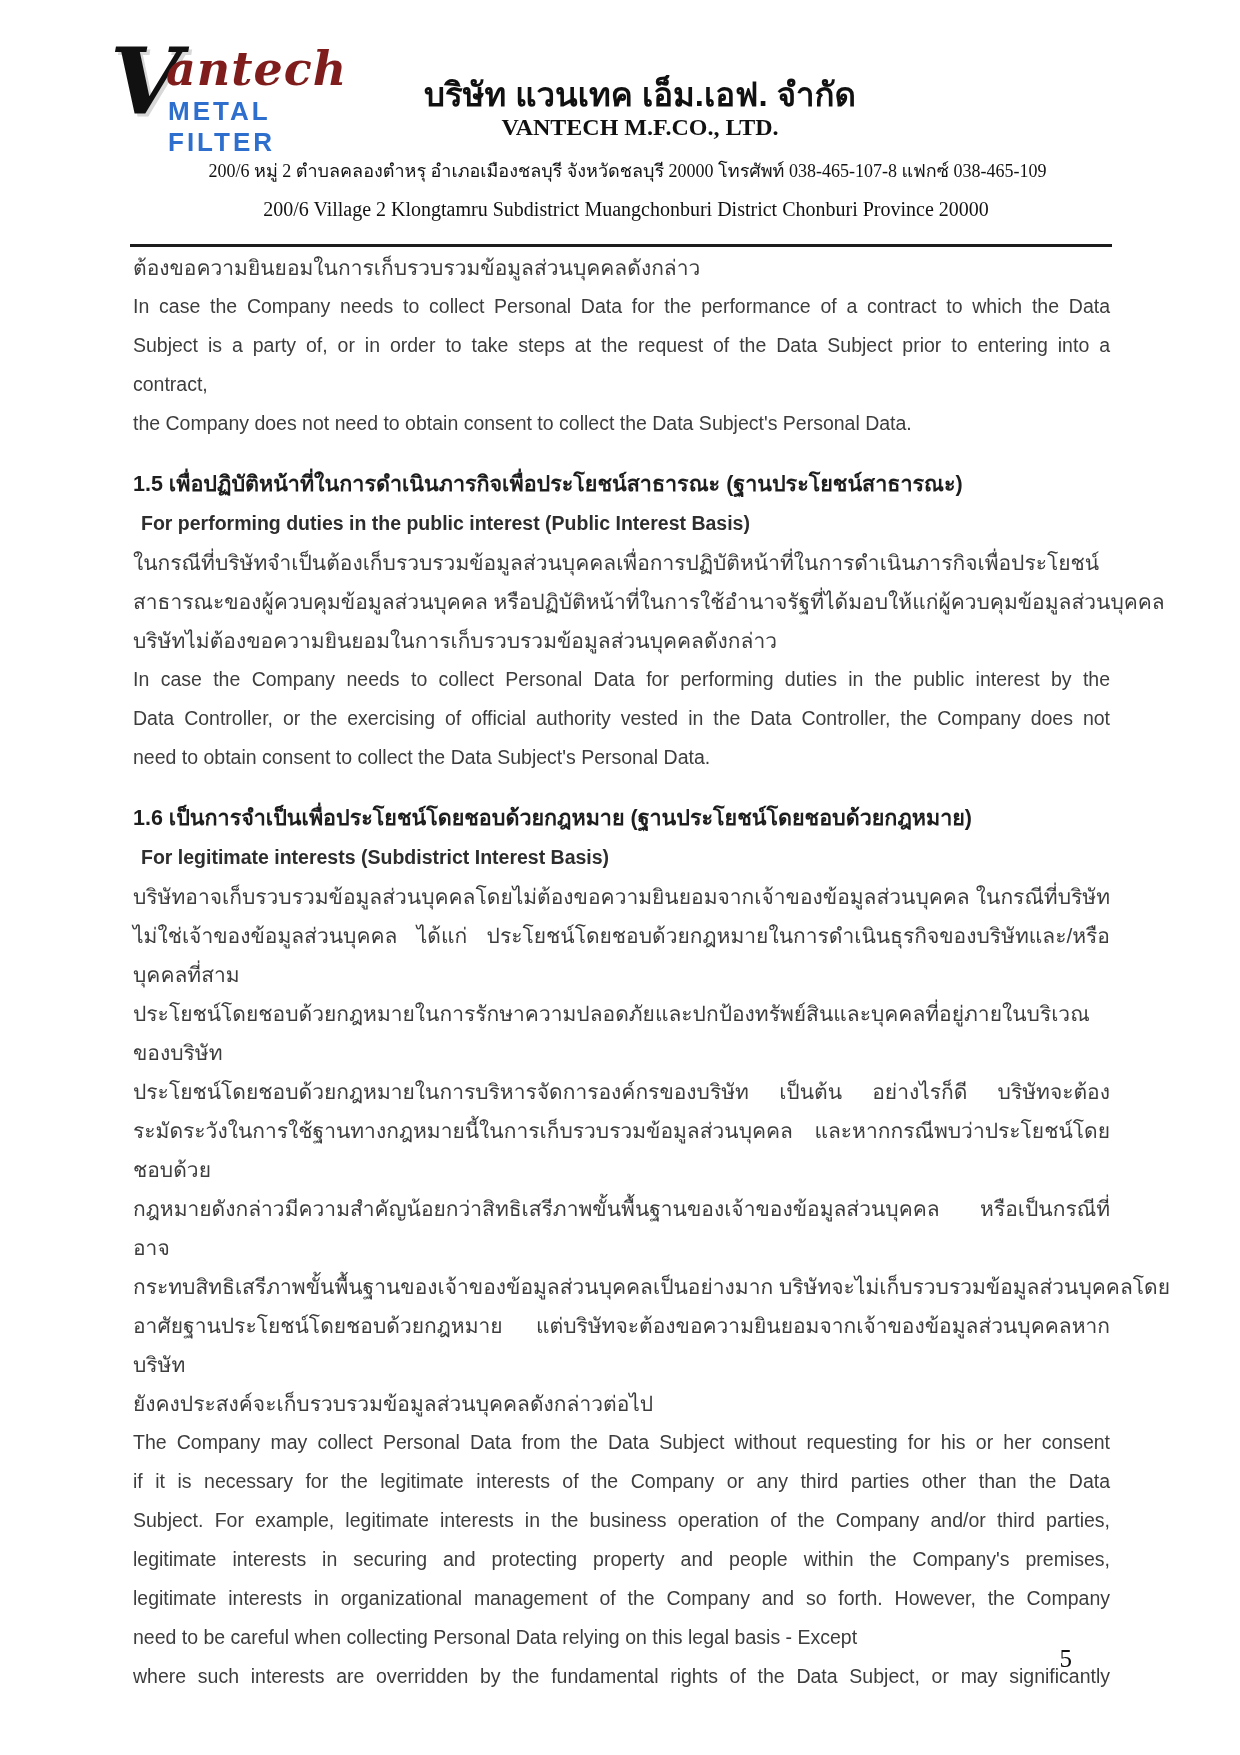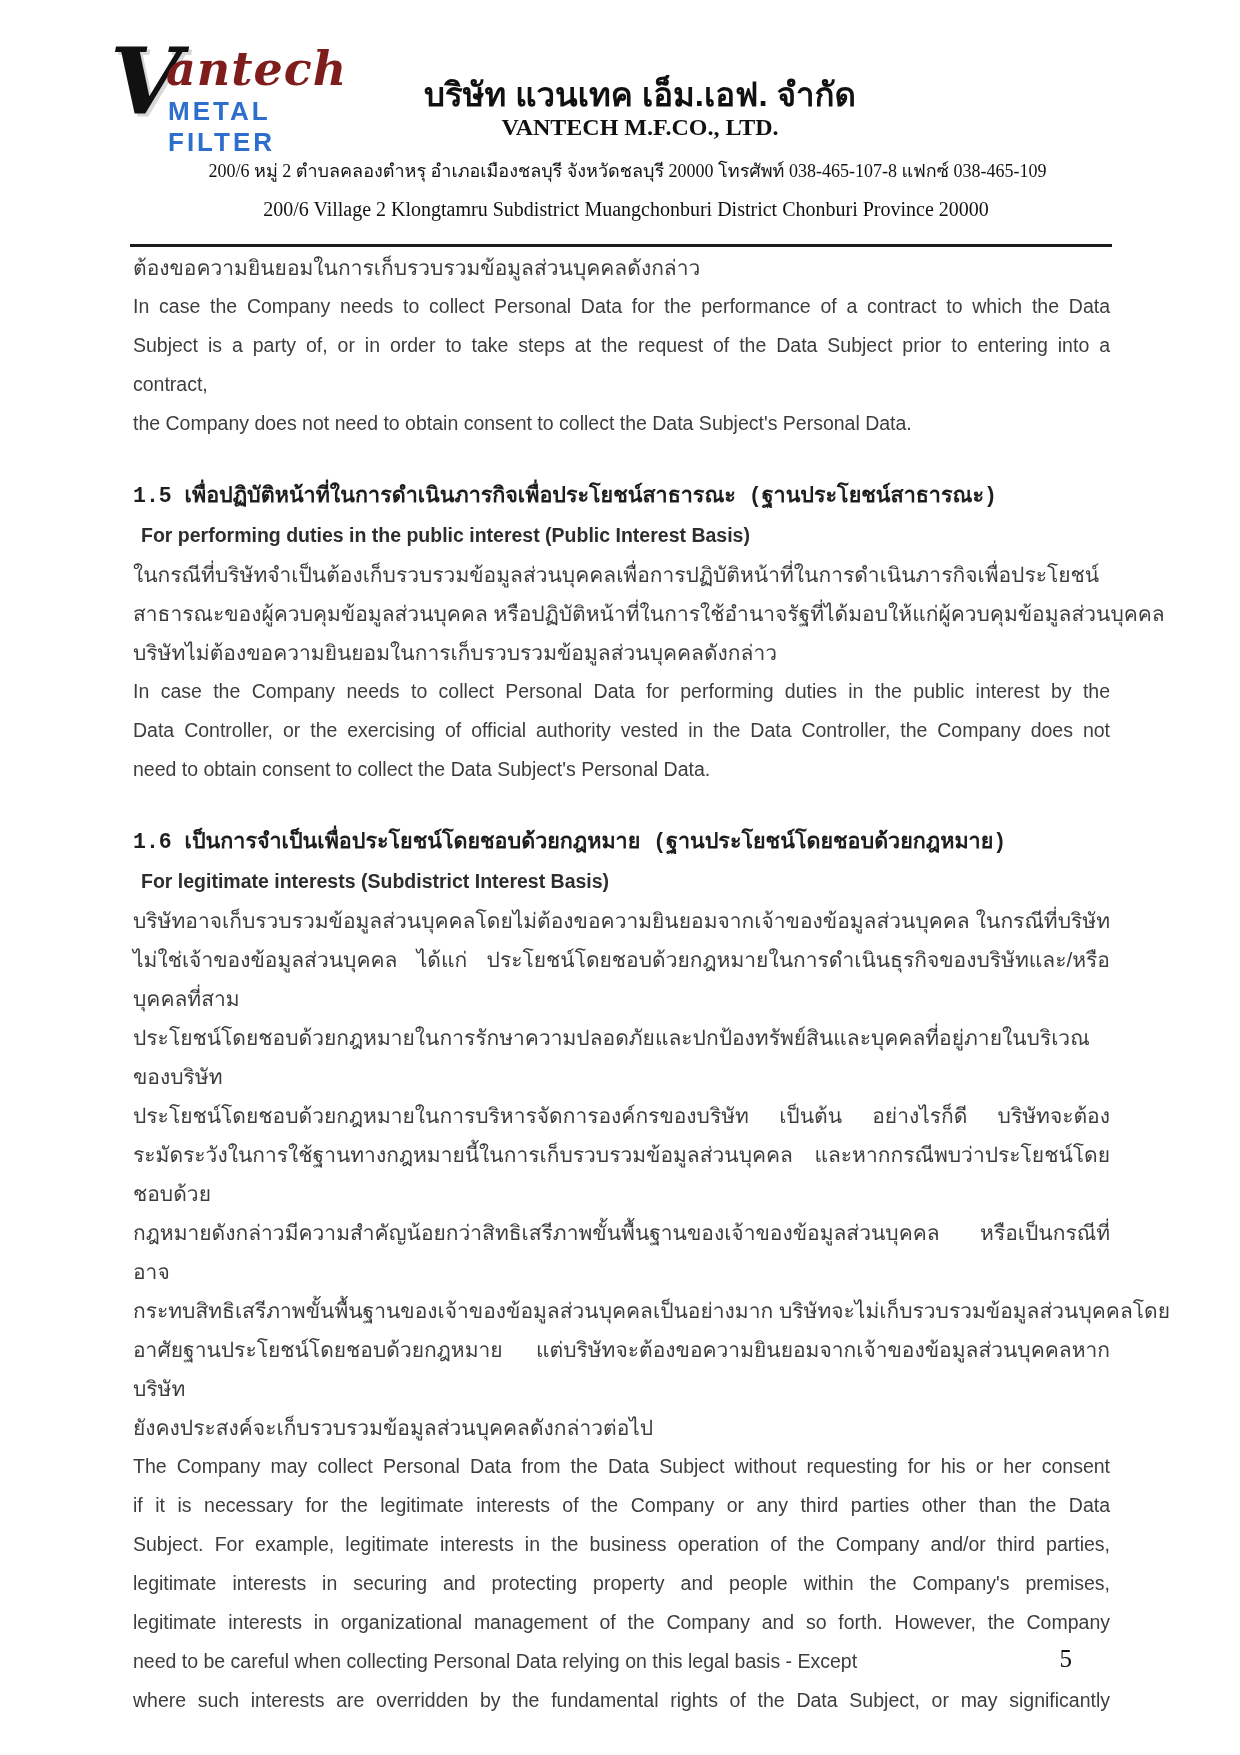--- a/index.html
+++ b/index.html
@@ -68,21 +68,21 @@
     white-space:nowrap;
   }
   .line.justify{
     white-space:normal;
     text-align:justify;
     text-align-last:justify;
   }
   .line.th{font-size:21px;}
   .line.h-th{font-size:21.5px;font-weight:bold;color:#1e1e1e;}
   .line.h-en{font-weight:bold;color:#2e2e2e;margin-left:8px;}
-  .line.gap{margin-top:34px;font-family:Liberation Mono, monospace;}
+  .line.gap{margin-top:22px;}
   
   .page-number{
     position:absolute;right:168px;top:1645px;
     font-family:"Liberation Serif",serif;
     font-size:25px;color:#111;
   }
 </style>
 </head>
 <body>
 

